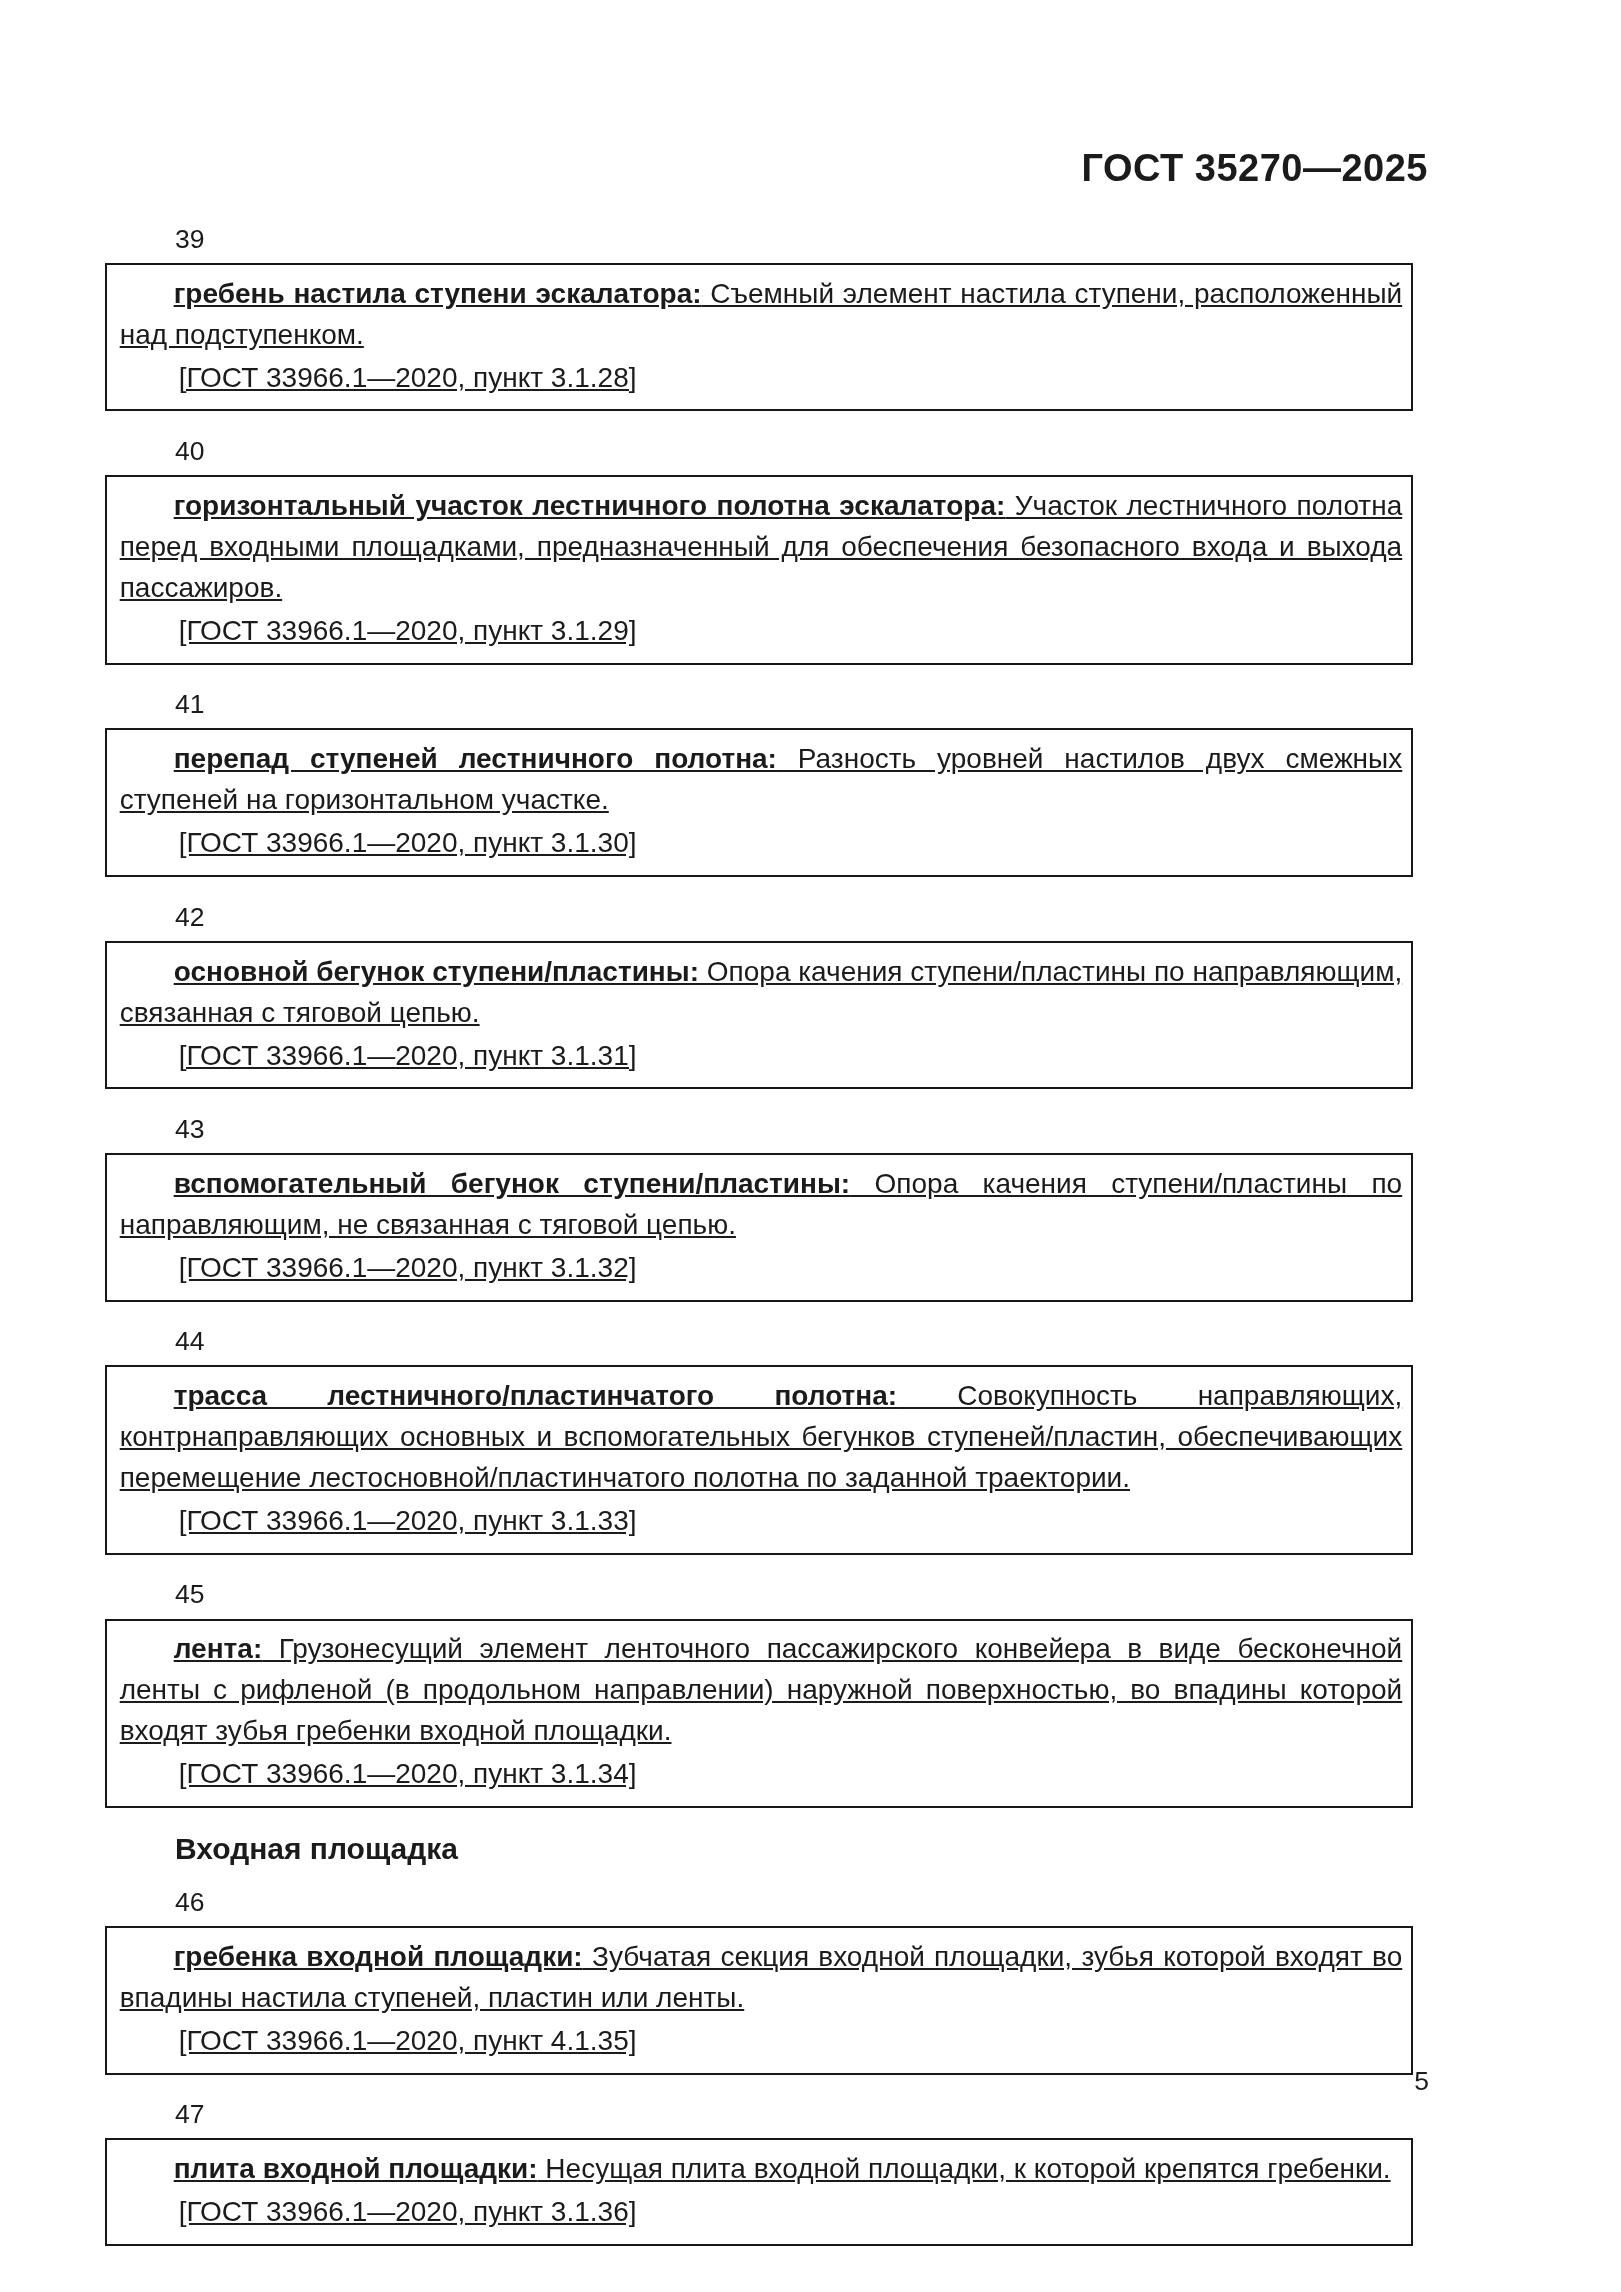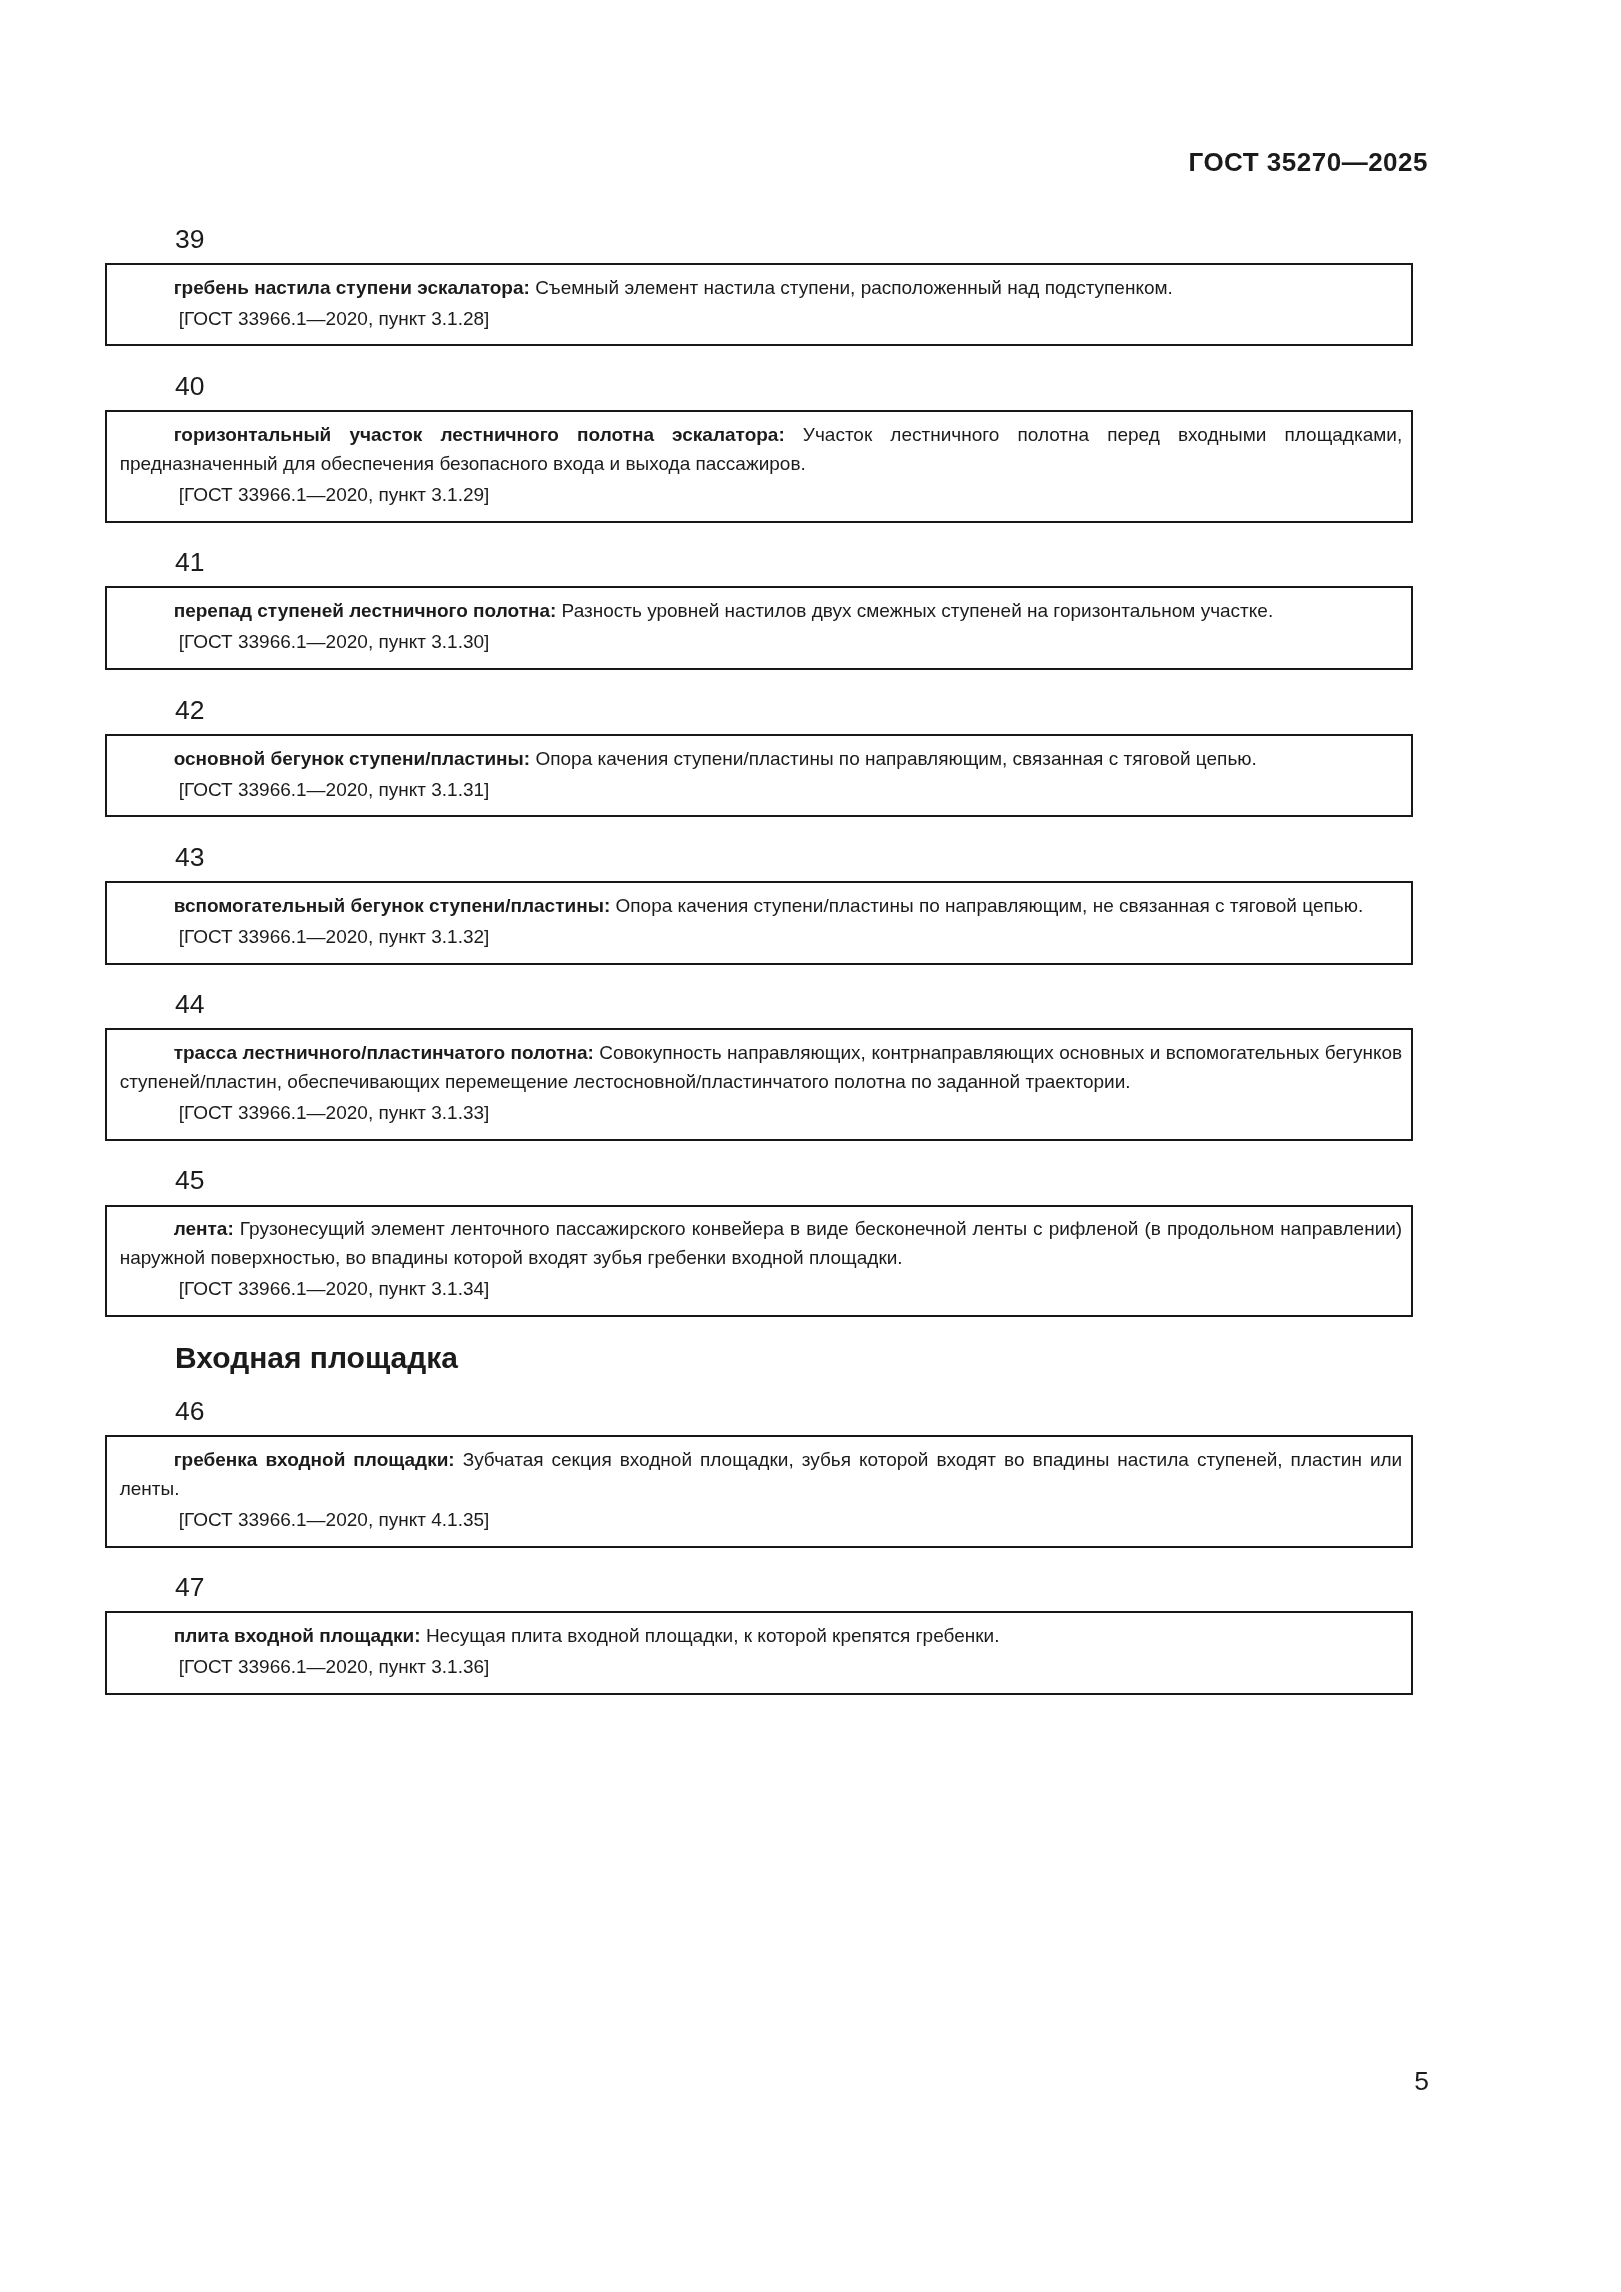--- a/index.html
+++ b/index.html
@@ -12,42 +12,42 @@
   }
   .page {
     position: relative;
     width: 1621px; height: 2293px;
     overflow: hidden;
     background: #ffffff;
   }
   .running-header {
     position: absolute;
     top: 147px; right: 193px;
-    font-size: 26px; font-weight: 700;
+    font-size: 38px; font-weight: 700;
     letter-spacing: 0.5px;
     white-space: nowrap;
   }
   .content {
     position: absolute;
     left: 105px; top: 211px;
     width: 1308px;
   }
   .term-item { margin: 0; }
   .item-number {
     font-size: 26.5px; line-height: 27.4px;
     margin: 26.5px 0 9.8px 70px;
   }
   .term-item:first-child .item-number { margin-top: 14.7px; }
   .term-item.after-heading .item-number { margin-top: 26px; }
   .definition-box {
     box-sizing: border-box;
     border: 2.9px solid #181818;
     border-left-width: 2px; border-right-width: 2px;
     padding: 7.8px 8.8px 9.8px 12.7px;
-    font-size: 19px; line-height: 29px;
+    font-size: 28px; line-height: 41px; text-decoration: underline;
   }
   .def-paragraph {
     margin: 0;
     text-indent: 54px;
     text-align: justify;
   }
   .def-paragraph b { font-weight: 700; }
   .source-line {
     margin: 2px;
     text-indent: 57px;

